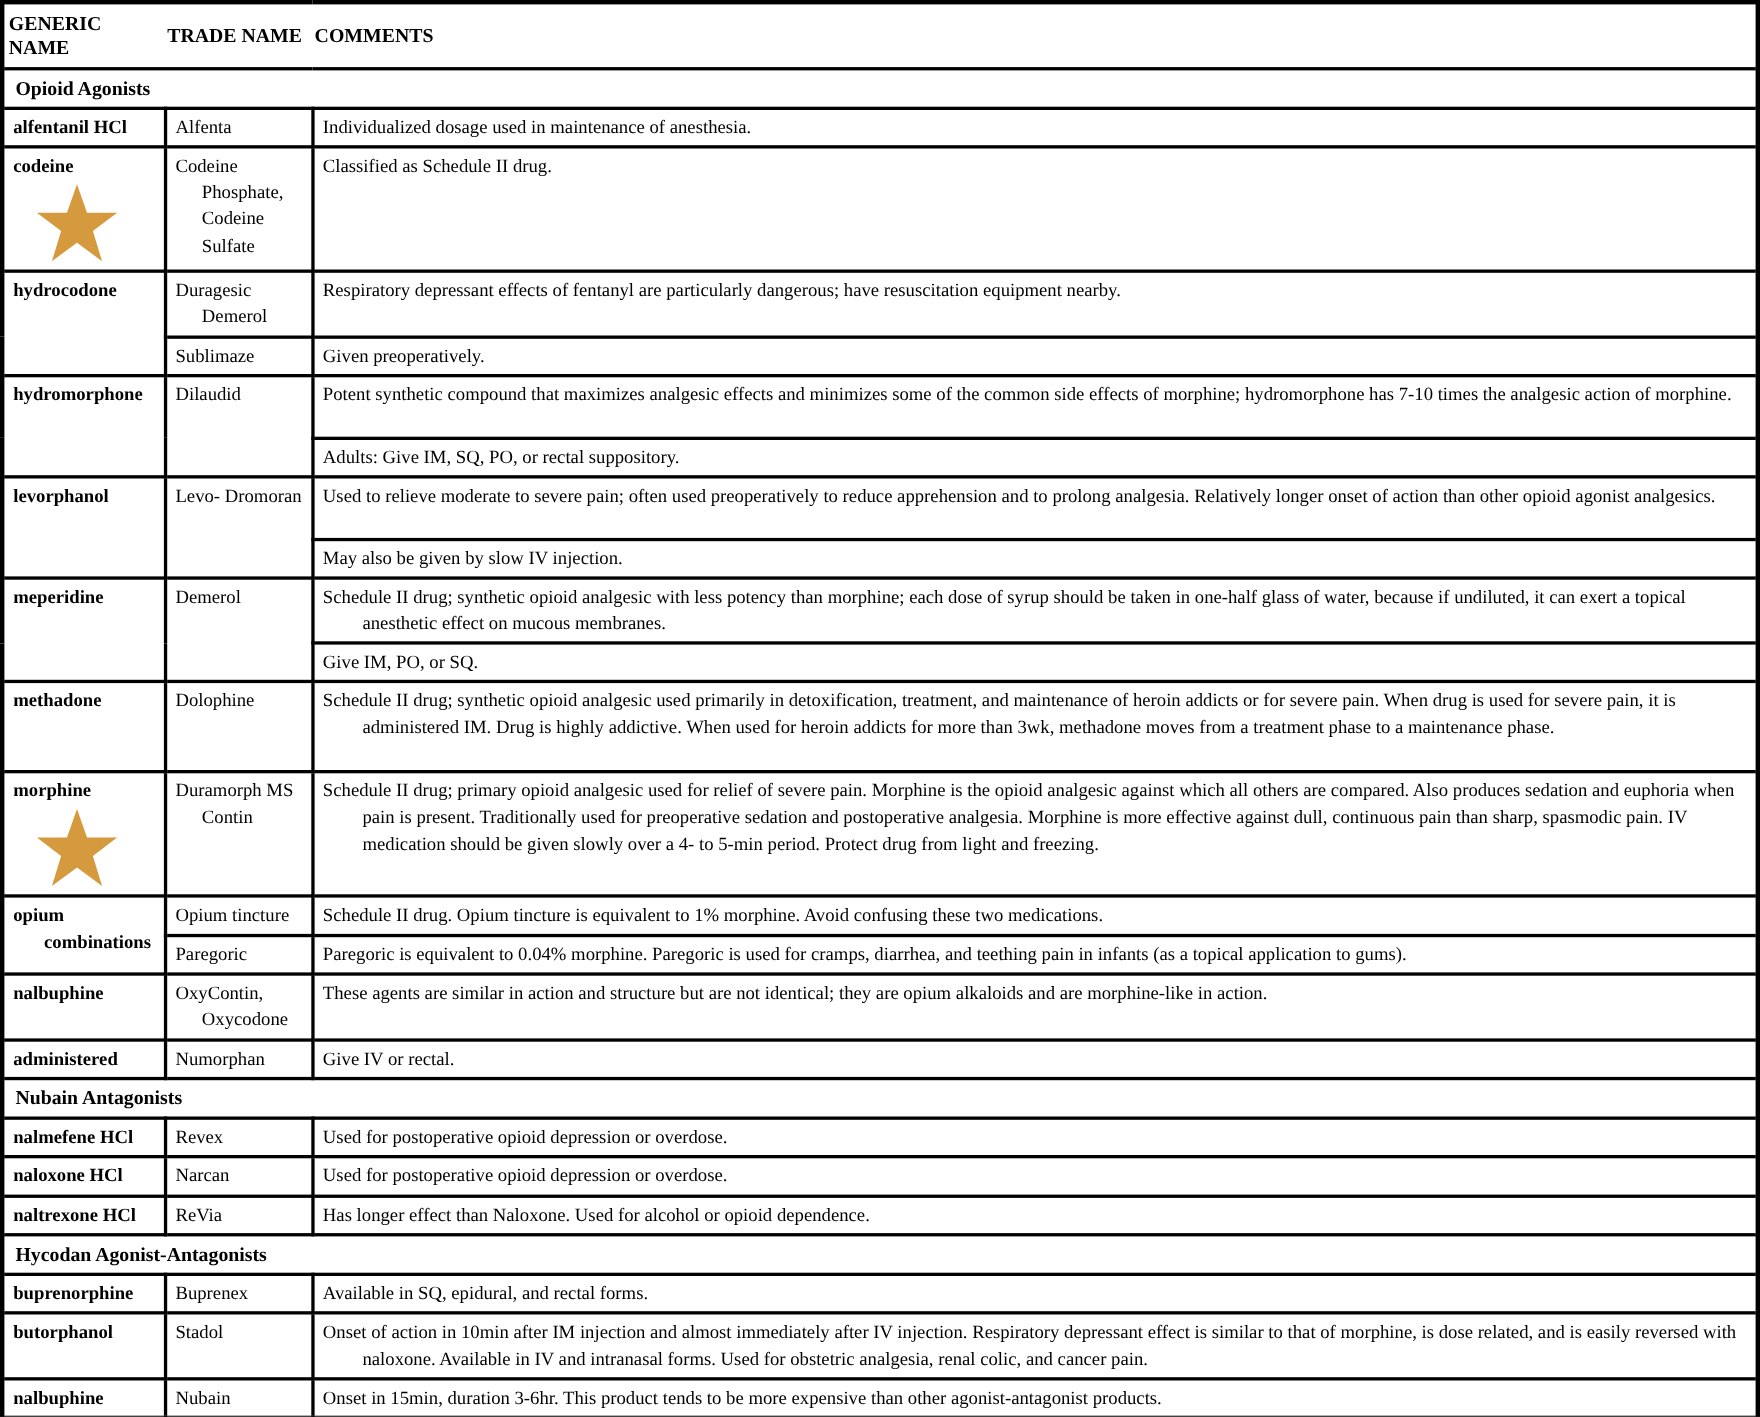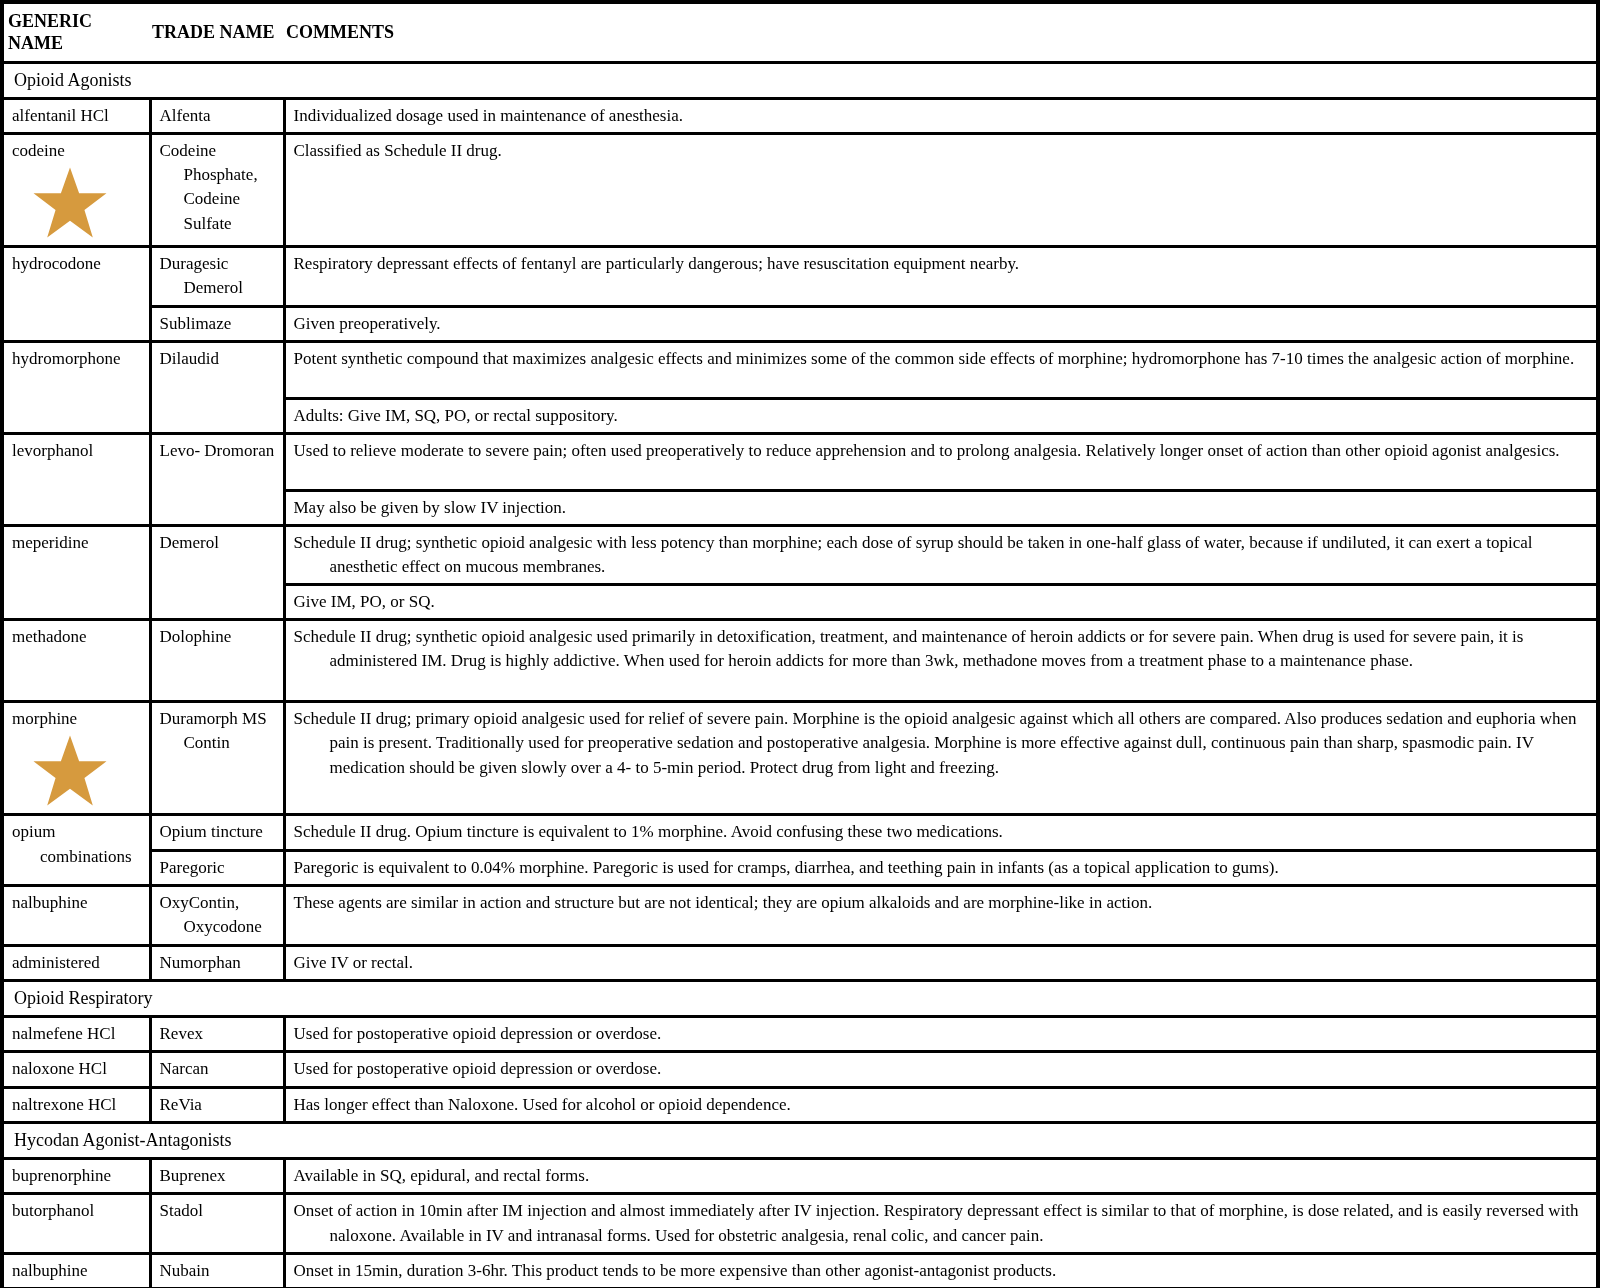--- a/index.html
+++ b/index.html
@@ -28,27 +28,27 @@
     border-left:none; border-right:none;
     font-weight:bold;
     font-size:18px;
     vertical-align:middle;
     line-height:1.25;
   }
   tr.hdr td.h-generic { text-align:left; padding:2px 4px; }
   tr.hdr td.h-left { padding-left:2px; }
   
   tr.section td {
-    font-weight:normal;
+    font-weight:bold;
     font-size:18px;
     vertical-align:middle;
     padding-left:10px;
   }
   
-  .gen { padding-left:28px; text-indent:-28px; }
+  .gen { padding-left:28px; text-indent:-28px;font-weight:bold; }
   .trd { padding-left:24px; text-indent:-24px; }
   .cmt { padding-left:36px; text-indent:-36px; }
   .star {
     width:76px; height:74px;
     display:block;
     margin:4px 0 0 20px;
   }
 </style>
 </head>
 <body>
@@ -234,21 +234,21 @@
         </td>
     <td>
           <div class="trd">Numorphan</div>
         </td>
     <td>
           <div class="cmt">Give IV or rectal.</div>
         </td>
   </tr>
 
   <tr class="section" style="height:33px">
-    <td colspan="3">Opioid Respiratory</td>
+    <td colspan="3">Nubain Antagonists</td>
   </tr>
 
   <tr style="height:34px">
     <td>
           <div class="gen">nalmefene HCl</div>
         </td>
     <td>
           <div class="trd">Revex</div>
         </td>
     <td>

